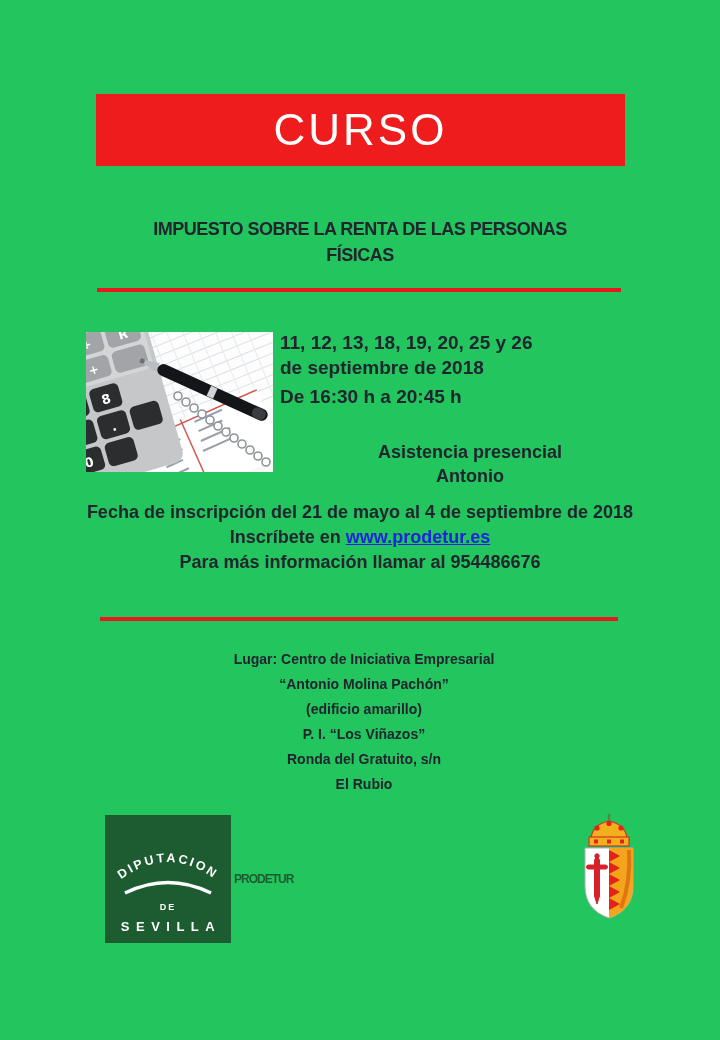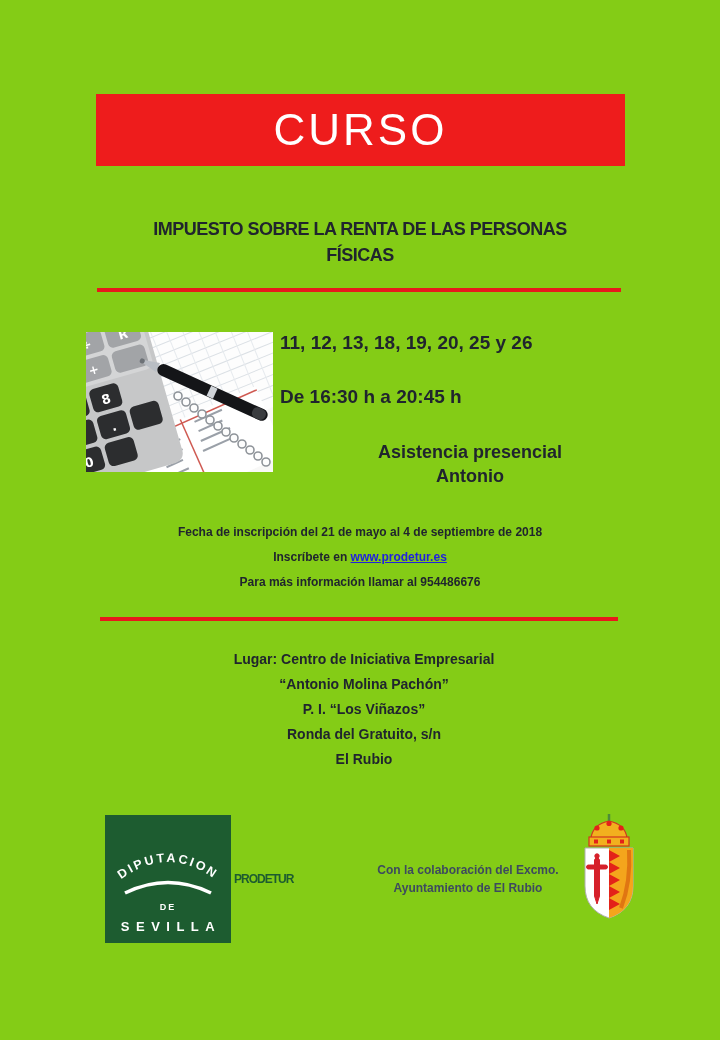--- a/index.html
+++ b/index.html
@@ -1,17 +1,17 @@
 <!DOCTYPE html>
 <html><head>
 <meta charset="utf-8">
 <style>
   html,body{margin:0;padding:0;background:#ffffff;}
   .page{
-    position:relative;width:720px;height:1040px;margin:0 auto;background:#84cc16;
+    position:relative;width:720px;height:1040px;margin:0 auto;background:#22c55e;
     font-family:"Liberation Sans",sans-serif;color:#20252e;overflow:hidden;
   }
   .abs{position:absolute;}
   .banner{
     left:96px;top:94px;width:529px;height:72px;background:#ee1c1c;
     display:flex;align-items:center;justify-content:center;
   }
   .banner-text{color:#ffffff;font-size:44px;font-weight:400;letter-spacing:3px;}
   .title{
     left:60px;top:216px;width:600px;text-align:center;
@@ -27,22 +27,22 @@
   }
   .sched-time{
     left:280px;top:386px;width:340px;text-align:left;
     font-size:19px;font-weight:700;
   }
   .sched-mode{
     left:300px;top:440px;width:340px;text-align:center;
     font-size:18px;font-weight:700;line-height:24px;
   }
   .inscription{
-    left:60px;top:520px;width:600px;text-align:center;
-    font-size:12px;font-weight:700;line-height:25px;
+    left:60px;top:500px;width:600px;text-align:center;
+    font-size:18px;font-weight:700;line-height:25px;
   }
   .inscription a{color:#2122dd;text-decoration:underline;}
   .location{
     left:64px;top:647px;width:600px;text-align:center;
     font-size:14px;font-weight:700;line-height:25px;
   }
   .sevilla-logo{left:105px;top:815px;width:126px;height:128px;}
   .prodetur{
     left:234px;top:815px;width:120px;height:128px;
     display:flex;align-items:center;justify-content:flex-start;
@@ -177,40 +177,42 @@
         <circle cx="57" cy="36.5" r="2.5" fill="#6d7277"></circle>
         <rect x="74" y="30" width="120" height="12" rx="6" fill="#141518"></rect>
         <rect x="130" y="30.5" width="7" height="11" fill="#cfd3d8"></rect>
         <rect x="178" y="30.5" width="14" height="11" rx="5" fill="#3a3c3f"></rect>
       </g>
     </svg>
   </div>
 
   <div class="abs sched-dates">
     <div>11, 12, 13, 18, 19, 20, 25 y 26</div>
+    <div>de septiembre de 2018</div>
   </div>
 
   <div class="abs sched-time">De 16:30 h a 20:45 h</div>
 
   <div class="abs sched-mode">
     <div>Asistencia presencial</div>
     <div>Antonio</div>
   </div>
 
   <div class="abs inscription">
     <div>Fecha de inscripción del 21 de mayo al 4 de septiembre de 2018</div>
     <div><span>Inscríbete en </span><a href="#">www.prodetur.es</a></div>
     <div>Para más información llamar al 954486676</div>
   </div>
 
   <div class="abs rule rule2"></div>
 
   <div class="abs location">
     <div>Lugar: Centro de Iniciativa Empresarial</div>
     <div>“Antonio Molina Pachón”</div>
+    <div>(edificio amarillo)</div>
     <div>P. I. “Los Viñazos”</div>
     <div>Ronda del Gratuito, s/n</div>
     <div>El Rubio</div>
   </div>
 
   <div class="abs sevilla-logo">
     <svg width="126" height="128" viewBox="0 0 126 128">
       <rect x="0" y="0" width="126" height="128" fill="#1d5c30"></rect>
       <defs>
         <path id="arcT" d="M 14 66 Q 63 28 112 66" fill="none"></path>
@@ -221,24 +223,20 @@
       <path d="M 20 78 Q 63 57 106 78" stroke="#ffffff" stroke-width="3.5" fill="none"></path>
       <text x="63" y="95" text-anchor="middle" font-family="'Liberation Sans',sans-serif" font-size="9" font-weight="bold" fill="#ffffff" letter-spacing="2">DE</text>
       <text x="66" y="116" text-anchor="middle" font-family="'Liberation Sans',sans-serif" font-size="13" font-weight="bold" fill="#ffffff" letter-spacing="6.5">SEVILLA</text>
     </svg>
   </div>
 
   <div class="abs prodetur">
     <span>PRODETUR</span>
   </div>
 
-  <div class="abs collab">
-    <div>Con la colaboración del Excmo.</div>
-    <div>Ayuntamiento de El Rubio</div>
-  </div>
 
   <div class="abs coat">
     <svg width="64" height="116" viewBox="0 0 64 116">
 
       <line x1="32" y1="2" x2="32" y2="10" stroke="#4d8c3a" stroke-width="2.5"></line>
 
       <g>
         <path d="M14 26 Q16 12 32 9 Q48 12 50 26 Z" fill="#f2b01e" stroke="#d2361f" stroke-width="1.2"></path>
         <circle cx="20" cy="16" r="2.6" fill="#e32219"></circle>
         <circle cx="32" cy="11.5" r="2.6" fill="#e32219"></circle>

